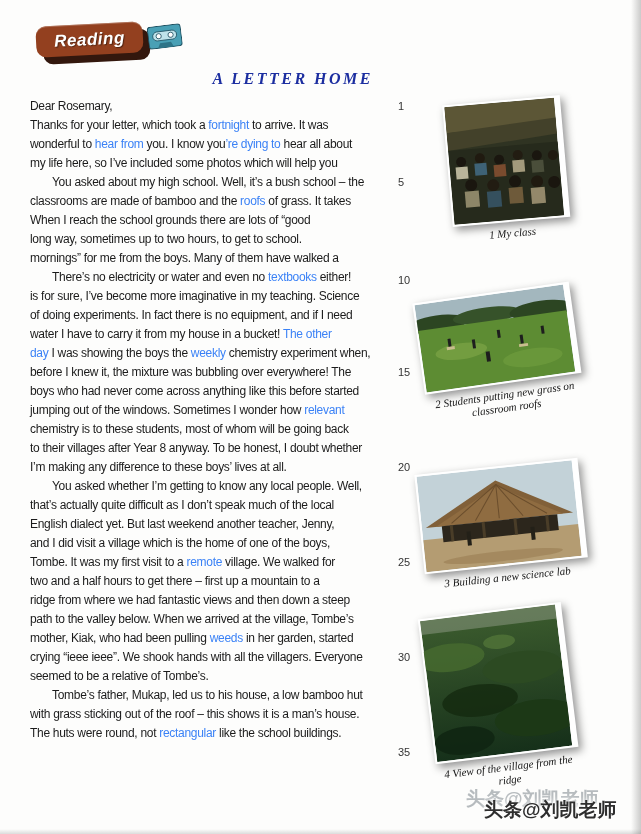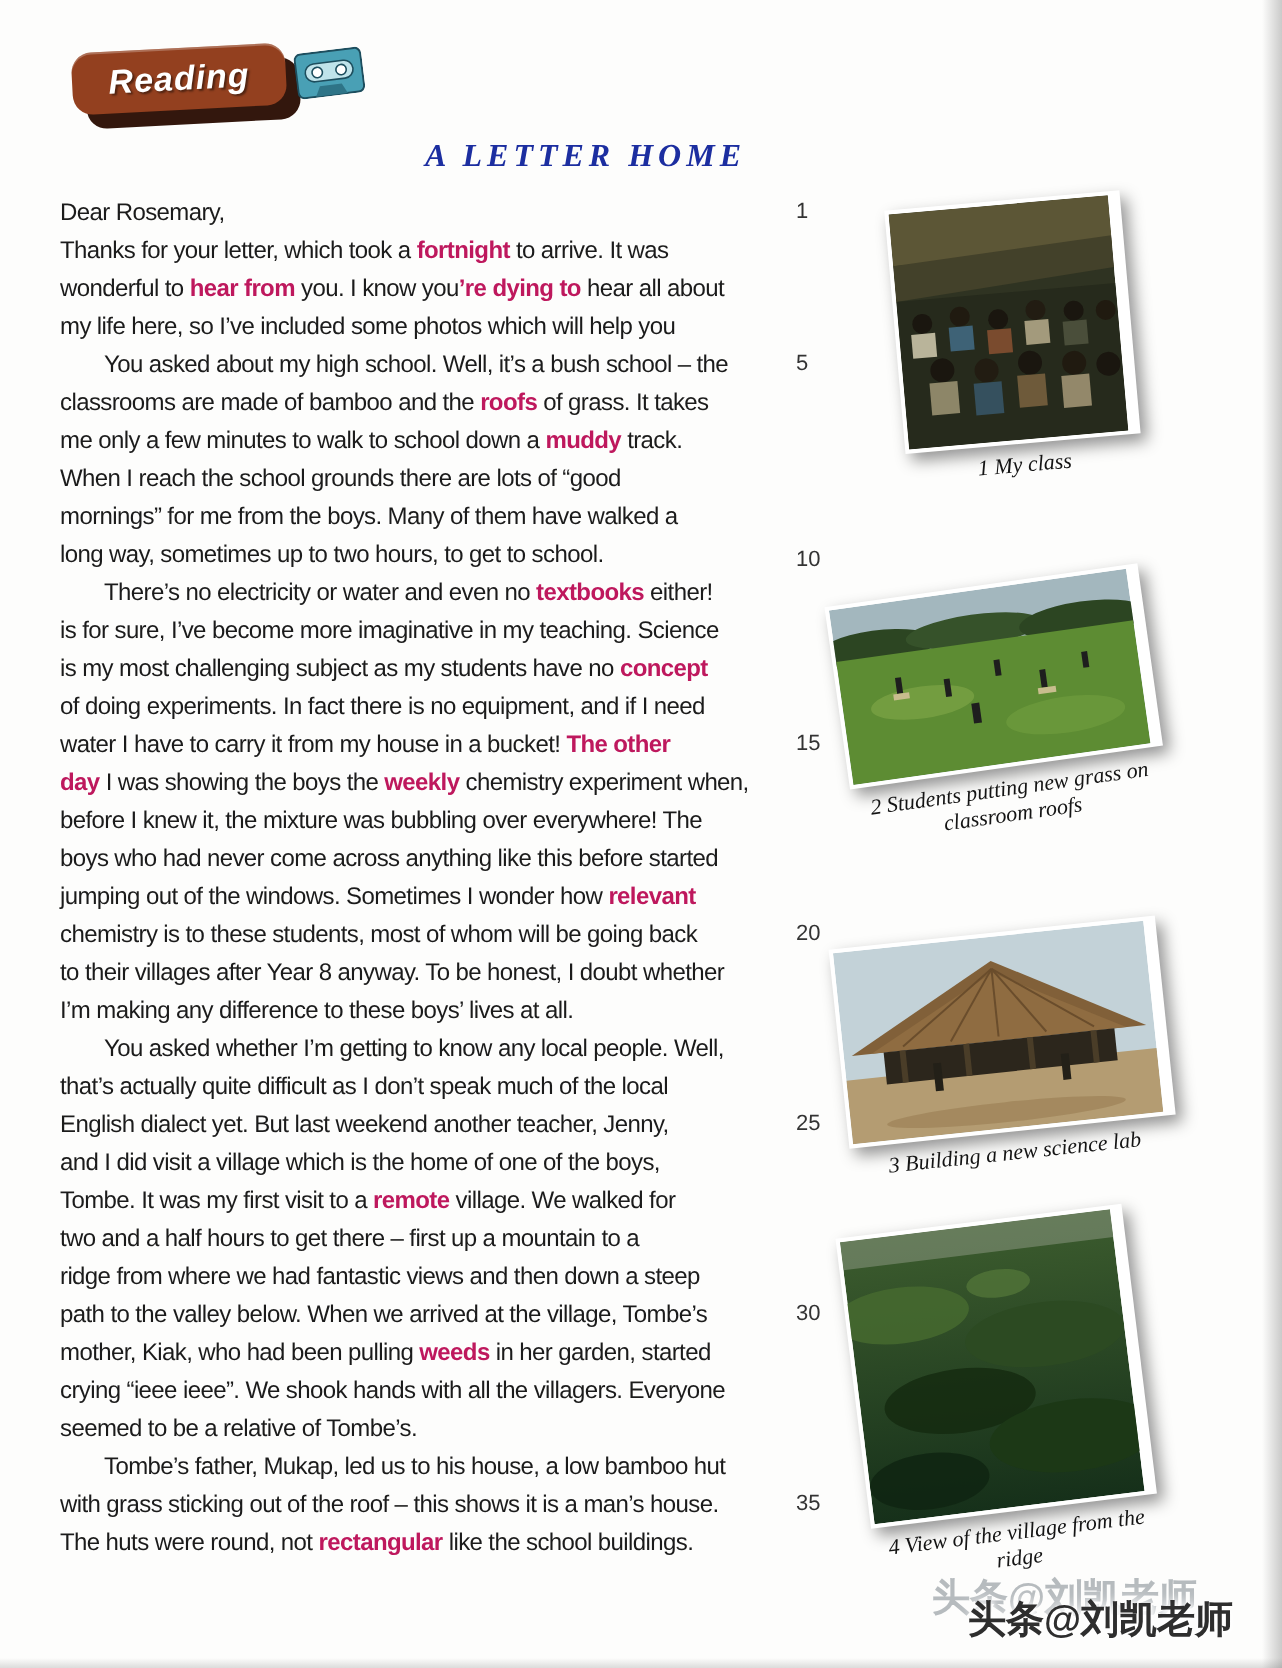--- a/index.html
+++ b/index.html
@@ -28,21 +28,21 @@
   
   .page-title { position:absolute; left:28px; top:70px; width:345px; text-align:right;
     color:#1c2ea0; font-family:"Liberation Serif", serif; font-weight:bold;
     font-style:italic; font-size:16px; letter-spacing:2.5px; }
 
   
   .letter { position:absolute; left:30px; top:97px; width:368px;
     font-size:12px; letter-spacing:-0.3px; color:#1b1b1b; }
   .line { height:19px; line-height:19px; white-space:nowrap; }
   .line.indent { padding-left:22px; }
-  .line b { font-weight:bold; color:#be185d; }
+  .line b { font-weight:normal; color:#3b82f6; }
 
   .lnums { position:absolute; left:398px; top:97px; width:22px; height:740px; }
   .lnum { position:absolute; left:0; font-size:11px; color:#333; line-height:19px; }
 
   
   .photo-fig { position:absolute; }
   .photo-frame { background:#fff; padding:2px; box-shadow:3px 4px 8px rgba(0,0,0,.42); }
   .photo-frame svg { display:block; }
   .caption { margin-top:5px; text-align:center; font-family:"Liberation Serif", serif;
     font-style:italic; font-size:11px; color:#141414; line-height:13px; }
@@ -81,27 +81,25 @@
 
   <div class="page-title">A LETTER HOME</div>
 
   <div class="letter">
       <div class="line">Dear Rosemary,</div>
       <div class="line">Thanks for your letter, which took a <b>fortnight</b> to arrive. It was</div>
       <div class="line">wonderful to <b>hear from</b> you. I know you<b>’re dying to</b> hear all about</div>
       <div class="line">my life here, so I’ve included some photos which will help you</div>
       <div class="line indent">You asked about my high school. Well, it’s a bush school – the</div>
       <div class="line">classrooms are made of bamboo and the <b>roofs</b> of grass. It takes</div>
-      <div class="line">me only a few minutes to walk to school down a <b>muddy</b> track.</div>
       <div class="line">When I reach the school grounds there are lots of “good</div>
+      <div class="line">long way, sometimes up to two hours, to get to school.</div>
       <div class="line">mornings” for me from the boys. Many of them have walked a</div>
-      <div class="line">long way, sometimes up to two hours, to get to school.</div>
       <div class="line indent">There’s no electricity or water and even no <b>textbooks</b> either!</div>
       <div class="line">is for sure, I’ve become more imaginative in my teaching. Science</div>
-      <div class="line">is my most challenging subject as my students have no <b>concept</b></div>
       <div class="line">of doing experiments. In fact there is no equipment, and if I need</div>
       <div class="line">water I have to carry it from my house in a bucket! <b>The other</b></div>
       <div class="line"><b>day</b> I was showing the boys the <b>weekly</b> chemistry experiment when,</div>
       <div class="line">before I knew it, the mixture was bubbling over everywhere! The</div>
       <div class="line">boys who had never come across anything like this before started</div>
       <div class="line">jumping out of the windows. Sometimes I wonder how <b>relevant</b></div>
       <div class="line">chemistry is to these students, most of whom will be going back</div>
       <div class="line">to their villages after Year 8 anyway. To be honest, I doubt whether</div>
       <div class="line">I’m making any difference to these boys’ lives at all.</div>
       <div class="line indent">You asked whether I’m getting to know any local people. Well,</div>

